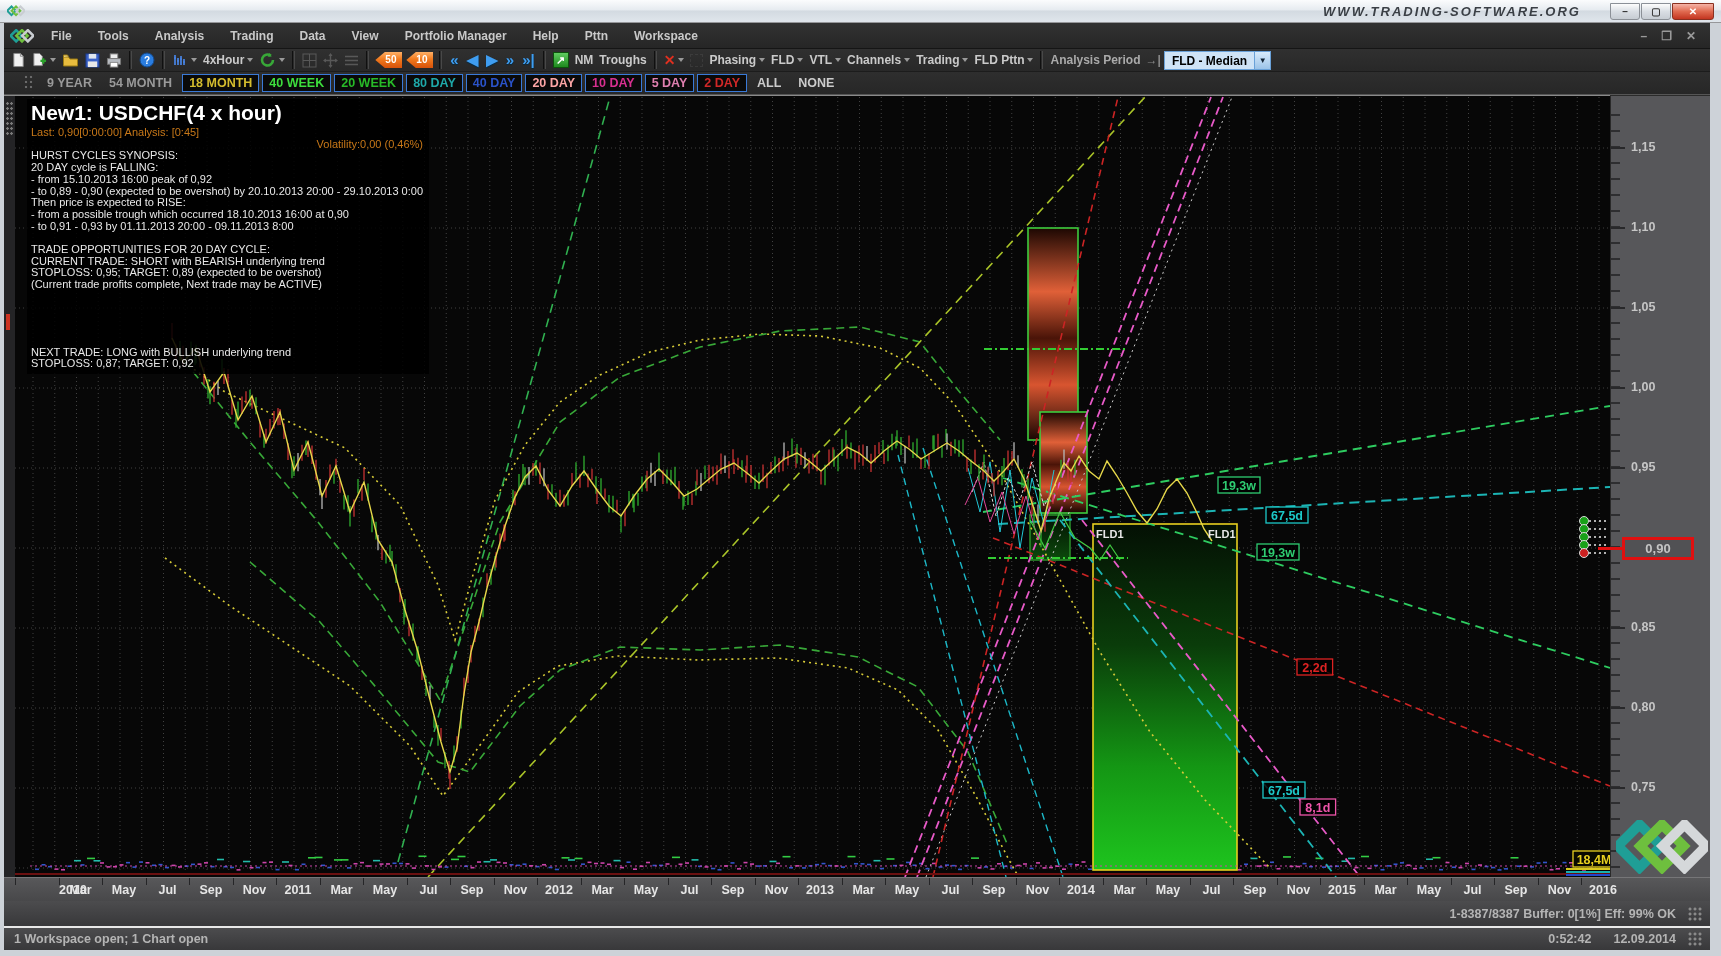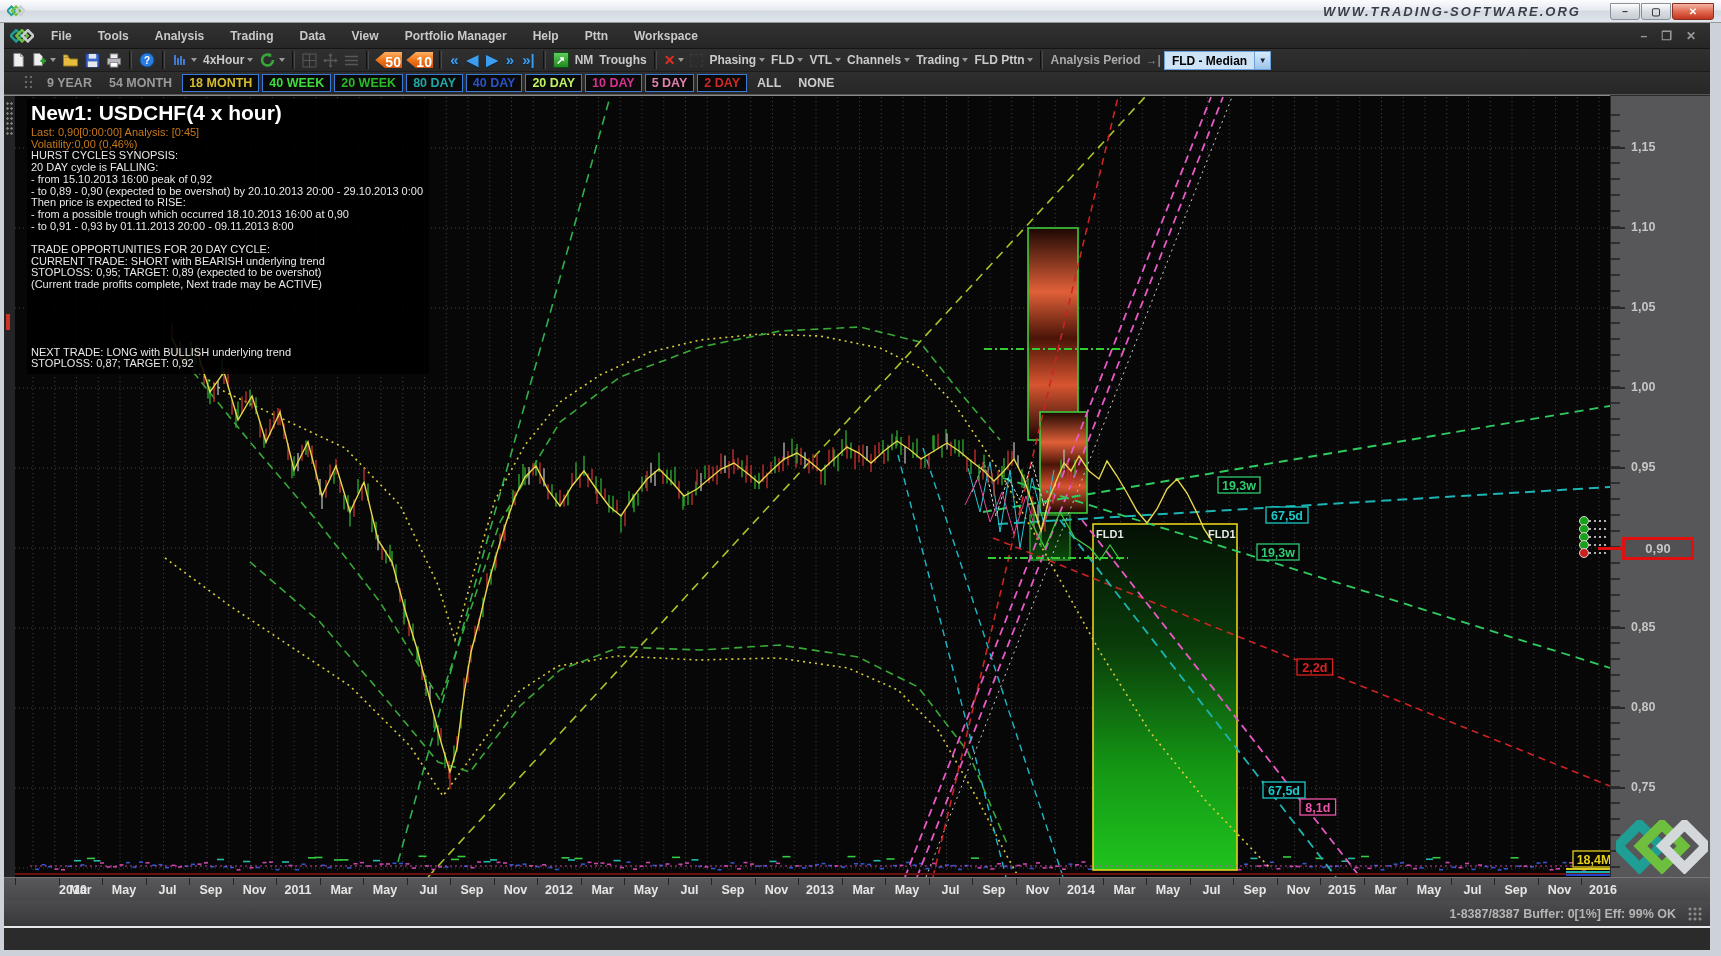--- a/index.html
+++ b/index.html
@@ -37,21 +37,21 @@
 .sep { width:3px; height:18px; margin:0 4px;
   border-left:1px solid #101010; border-right:1px solid #484848; }
 .dd { width:0; height:0; border-left:3px solid transparent; border-right:3px solid transparent;
   border-top:4px solid #9a9a9a; margin-left:3px; }
 .tb-label { color:#cacaca; font-size:12px; font-weight:bold; white-space:nowrap; }
 .nav { color:#3f9df0; font-weight:bold; font-size:15px; line-height:18px; padding:0 4px;
   text-shadow:0 1px 1px #022a44; }
 .oarrow { position:relative; width:27px; height:16px; margin:0 2px;
   clip-path:polygon(0 50%,35% 0,100% 0,100% 100%,35% 100%);
   background:linear-gradient(#ffb066,#f07a1e 45%,#d8520a); }
-.oarrow span { position:absolute; left:10px; top:2px; color:#fff; font-size:14px; font-weight:bold;}
+.oarrow span { position:absolute; left:10px; top:2px; color:#fff; font-size:10px; font-weight:bold;}
 .dim { opacity:.35; }
 .nm-ico { width:16px; height:16px; background:linear-gradient(#5fcc5f,#1f8a1f);
   border:1px solid #0c520c; color:#fff; font-size:11px; font-weight:bold;
   text-align:center; line-height:14px; }
 .redx { color:#e03020; font-size:14px; font-weight:bold; line-height:16px; }
 .dotbox { width:13px; height:13px; border:1px dashed #8a8a8a; opacity:.45; }
 #fldsel { display:flex; align-items:center; }
 #fldsel .val { background:#cfe3f6; border:1px solid #6aa1d8; color:#000;
   font-size:12px; font-weight:bold; padding:1px 7px; height:19px; line-height:16px;}
 #fldsel .arrow { width:16px; height:19px; background:linear-gradient(#d8eafa,#9cc3e8);
@@ -321,21 +321,21 @@
 
   <div id="cyclerow">
     <span class="grip"></span>
   <span class="cycbtn plain" style="color: rgb(154, 154, 154);">9 YEAR</span>
       <span class="cycbtn plain" style="color: rgb(154, 154, 154);">54 MONTH</span>
       <span class="cycbtn" style="color: rgb(212, 188, 46);">18 MONTH</span>
       <span class="cycbtn" style="color: rgb(61, 221, 61);">40 WEEK</span>
       <span class="cycbtn" style="color: rgb(40, 187, 40);">20 WEEK</span>
       <span class="cycbtn" style="color: rgb(30, 168, 168);">80 DAY</span>
       <span class="cycbtn" style="color: rgb(42, 82, 200);">40 DAY</span>
-      <span class="cycbtn" style="color: #bef264;">20 DAY</span>
+      <span class="cycbtn" style="color: #fca5a5;">20 DAY</span>
       <span class="cycbtn" style="color: rgb(216, 48, 144);">10 DAY</span>
       <span class="cycbtn" style="color: rgb(224, 128, 176);">5 DAY</span>
       <span class="cycbtn" style="color: rgb(208, 40, 40);">2 DAY</span>
       <span class="cycbtn plain" style="color: rgb(204, 204, 204);">ALL</span>
       <span class="cycbtn plain" style="color: rgb(204, 204, 204);">NONE</span>
     </div>
 
   <div id="chartbg"></div>
   <div id="leftstrip">
     <div class="dots"></div>
@@ -1008,21 +1008,21 @@
           <line x1="1589" y1="553" x2="1608" y2="553" stroke="#e8e8e8" stroke-width="1.5" stroke-dasharray="2 3"></line>
           <circle cx="1584" cy="553" r="4.5" fill="#cc2020" stroke="#d8d8d8" stroke-width="1"></circle>
         </g>
     </svg>
   </div>
 
   <div id="synopsis">
     <div class="head">New1: USDCHF(4 x hour)</div>
     <div id="synlines">
         <div class="ln" style="color: rgb(200, 120, 24);">Last: 0,90[0:00:00] Analysis: [0:45]</div>
-        <div class="ln" style="color: rgb(200, 120, 24);">Volatility:0,00 (0,46%)</div>
+        <div class="ln" style="color: rgb(200, 120, 24); text-align: right;">Volatility:0,00 (0,46%)</div>
         <div class="ln" style="color: rgb(232, 232, 232);">HURST CYCLES SYNOPSIS:</div>
         <div class="ln" style="color: rgb(232, 232, 232);">20 DAY cycle is FALLING:</div>
         <div class="ln" style="color: rgb(232, 232, 232);">- from 15.10.2013 16:00 peak of 0,92</div>
         <div class="ln" style="color: rgb(232, 232, 232);">- to 0,89 - 0,90 (expected to be overshot) by 20.10.2013 20:00 - 29.10.2013 0:00</div>
         <div class="ln" style="color: rgb(232, 232, 232);">Then price is expected to RISE:</div>
         <div class="ln" style="color: rgb(232, 232, 232);">- from a possible trough which occurred 18.10.2013 16:00 at 0,90</div>
         <div class="ln" style="color: rgb(232, 232, 232);">- to 0,91 - 0,93 by 01.11.2013 20:00 - 09.11.2013 8:00</div>
         <div class="ln" style="color: rgb(232, 232, 232);"> </div>
         <div class="ln" style="color: rgb(232, 232, 232);">TRADE OPPORTUNITIES FOR 20 DAY CYCLE:</div>
         <div class="ln" style="color: rgb(232, 232, 232);">CURRENT TRADE: SHORT with BEARISH underlying trend</div>
@@ -1137,17 +1137,25 @@
     <rect x="8" y="12" width="34" height="34" fill="none" stroke="#1f9e96" stroke-width="11" transform="rotate(45 25 29)"></rect>
     <rect x="33" y="12" width="34" height="34" fill="none" stroke="#6ebf3e" stroke-width="11" transform="rotate(45 50 29)"></rect>
     <rect x="58" y="12" width="34" height="34" fill="none" stroke="#d5d8da" stroke-width="11" transform="rotate(45 75 29)"></rect>
   </svg>
 
   <div id="status1">
     <span class="txt">1-8387/8387   Buffer: 0[1%] Eff: 99% OK</span>
     <span class="sgrip"></span>
   </div>
   <div id="sep-light"></div>
+  <div id="status2">
+    <span class="txt">1 Workspace open; 1 Chart open</span>
+    <span class="right">
+      <span class="txt">0:52:42</span>
+      <span class="txt">12.09.2014</span>
+    </span>
+    <span class="sgrip"></span>
+  </div>
 
   <div id="frameL"></div>
   <div id="frameR"></div>
   <div id="frameB"></div>
 </div>
 
 </body></html>

